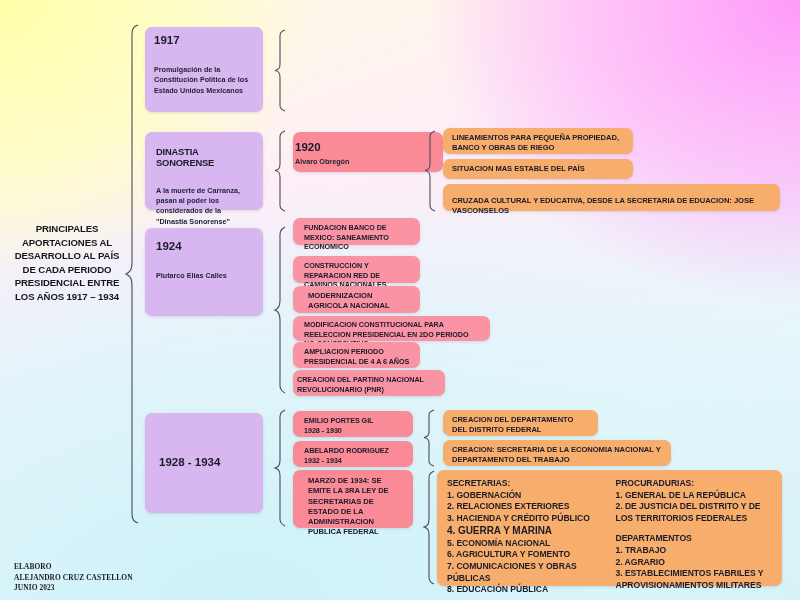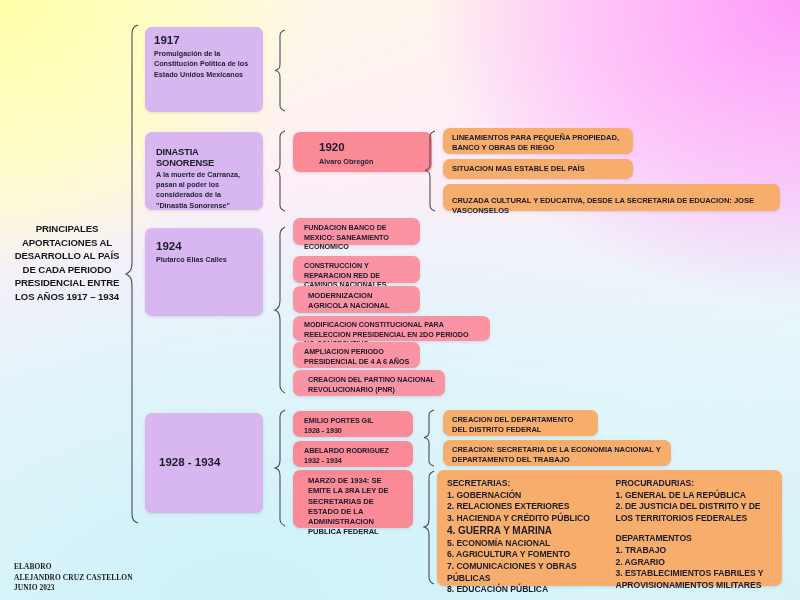--- a/index.html
+++ b/index.html
@@ -28,21 +28,21 @@
     color: #1b1b2a;
   }
   .purple { background: #d8b6ef; }
   .pink   { background: #fa8a96; }
   .pink2  { background: #fa93a3; }
   .orange { background: #f7ad6b; }
   .yr {
     font-size: 11.5px; font-weight: bold;
   }
   .sub {
-    font-size: 7.2px; font-weight: bold; margin-top: 1px; color: #23233a;
+    font-size: 7.2px; font-weight: bold; margin-top: 17px; color: #23233a;
     line-height: 1.45;
   }
   .htxt {
     font-size: 11px; font-weight: bold; line-height: 1.25;
     letter-spacing: -.1px;
   }
   .mtxt {
     font-size: 7.6px; font-weight: bold; line-height: 1.35;
     letter-spacing: -.05px;
   }
@@ -102,21 +102,21 @@
     <div style="font-size:9.4px;font-weight:bold;letter-spacing:-.2px;">DINASTIA SONORENSE</div>
     <div class="sub">A la muerte de Carranza, pasan al poder los considerados de la "Dinastia Sonorense"</div>
   </div>
 
   <div class="brace" style="left:274px; top:130px; width:12px; height:82px;">
     <svg viewBox="0 0 12 82" preserveAspectRatio="none">
       <path d="M11 1 C5 3 6 6 6 11 L6 34 C6 39 4 40 1 40.5 C4 41 6 42 6 47 L6 71 C6 76 5 79 11 81"></path>
     </svg>
   </div>
 
-  <div class="box pink" style="left:293px; top:132px; width:139px; height:40px; padding-top:9px; padding-left:26px;">
+  <div class="box pink" style="left:293px; top:132px; width:150px; height:40px; padding-top:9px; padding-left:2px;">
     <div class="yr">1920</div>
     <div class="sub" style="margin-top:2px;">Alvaro Obregón</div>
   </div>
 
   <div class="brace" style="left:424px; top:130px; width:12px; height:82px;">
     <svg viewBox="0 0 12 82" preserveAspectRatio="none">
       <path d="M11 1 C5 3 6 6 6 11 L6 34 C6 39 4 40 1 40.5 C4 41 6 42 6 47 L6 71 C6 76 5 79 11 81"></path>
     </svg>
   </div>
 
@@ -149,21 +149,21 @@
   </div>
   <div class="box pink2" style="left:293px; top:286px; width:127px; height:27px; padding-top:5px; padding-left:15px;">
     <div class="mtxt">MODERNIZACION AGRICOLA NACIONAL</div>
   </div>
   <div class="box pink2" style="left:293px; top:316px; width:197px; height:25px; padding-top:4px; padding-left:11px;">
     <div class="stxt">MODIFICACION CONSTITUCIONAL PARA REELECCION PRESIDENCIAL EN 2DO PERIODO NO CONSECUTIVO</div>
   </div>
   <div class="box pink2" style="left:293px; top:342px; width:127px; height:26px; padding-top:5px; padding-left:11px;">
     <div class="stxt">AMPLIACION PERIODO PRESIDENCIAL DE 4 A 6 AÑOS</div>
   </div>
-  <div class="box pink2" style="left:293px; top:370px; width:152px; height:26px; padding-top:5px; padding-left:15px;">
+  <div class="box pink2" style="left:293px; top:370px; width:152px; height:26px; padding-top:5px; padding-left:4px;">
     <div class="stxt">CREACION DEL PARTINO NACIONAL REVOLUCIONARIO (PNR)</div>
   </div>
 
   <div class="box purple" style="left:145px; top:413px; width:118px; height:100px; display:flex; align-items:center; padding-left:14px;">
     <div class="yr">1928 - 1934</div>
   </div>
 
   <div class="brace" style="left:274px; top:409px; width:12px; height:118px;">
     <svg viewBox="0 0 12 118" preserveAspectRatio="none">
       <path d="M11 1 C5 4 6 7 6 13 L6 51 C6 57 4 58 1 59 C4 60 6 61 6 67 L6 105 C6 111 5 114 11 117"></path>

